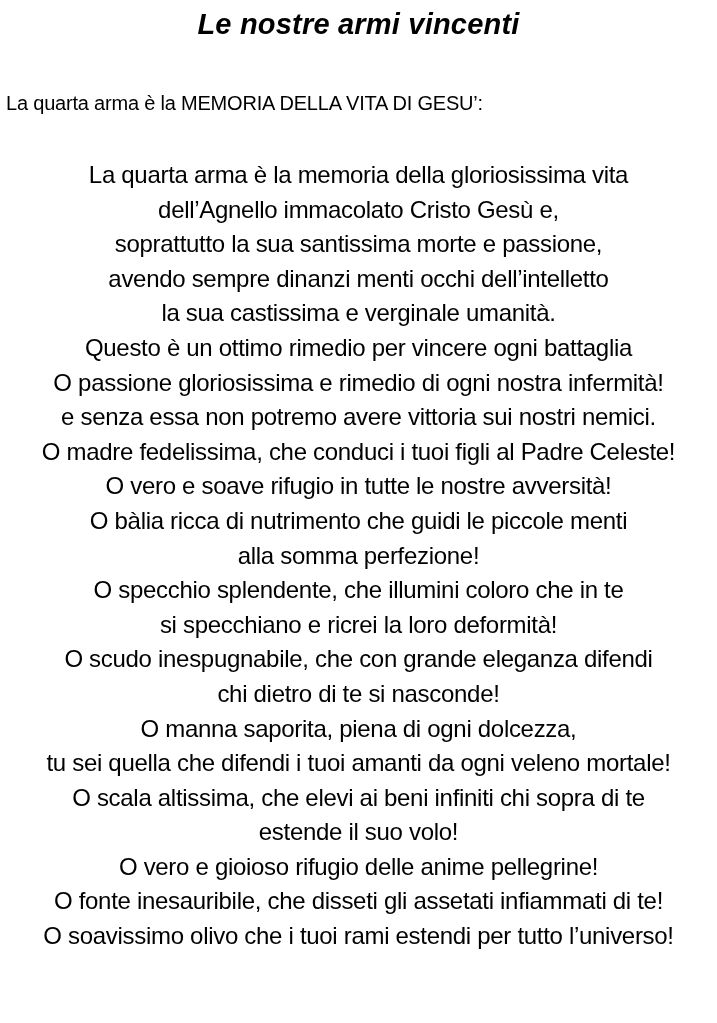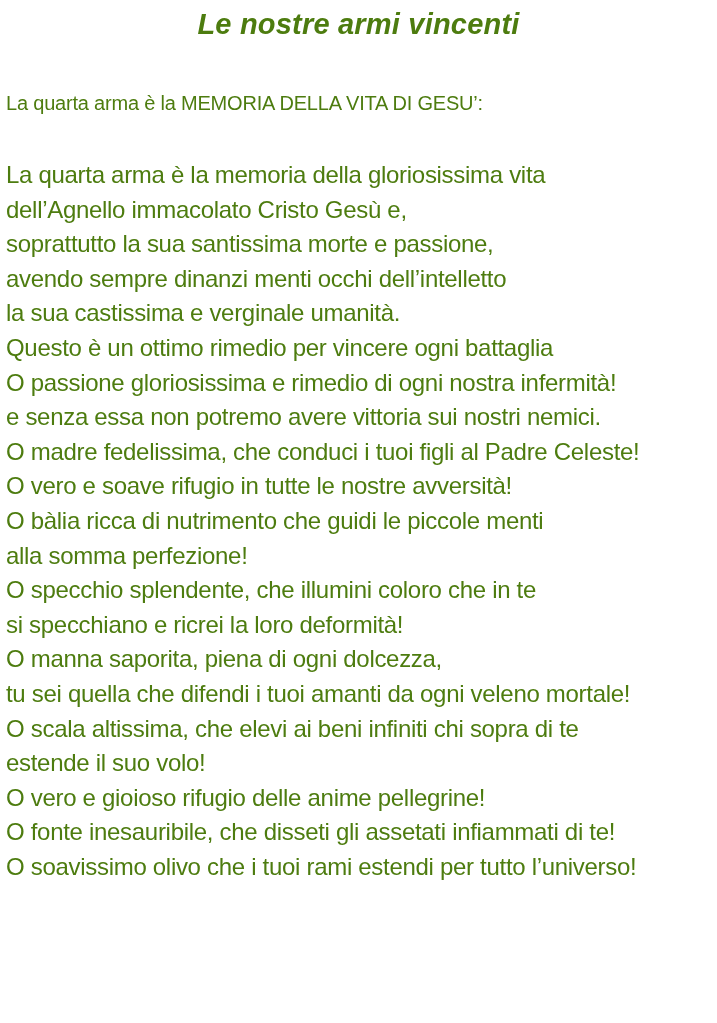--- a/index.html
+++ b/index.html
@@ -6,41 +6,42 @@
     margin: 0;
     padding: 0;
     background: #ffffff;
   }
   .page {
     position: relative;
     width: 717px;
     height: 1023px;
     background: #ffffff;
     font-family: "Liberation Sans", sans-serif;
-    color: #4d7c0f;
+    color: #000000;
     overflow: hidden;
     box-sizing: border-box;
     padding: 6px 6px 0 6px;
   }
   .title {
     margin: 2px 0 0 0;
     text-align: center;
     font-size: 29px;
     font-weight: bold;
     font-style: italic;
     letter-spacing: 0.2px;
   }
   .intro {
     margin: 51px 0 0 0;
     font-size: 20px;
     letter-spacing: -0.2px;
     white-space: nowrap;
   }
   .body-lines {
     margin-top: 43px;
+    text-align: center;
   }
   .line {
     font-size: 24px;
     line-height: 34.6px;
     letter-spacing: -0.3px;
     white-space: nowrap;
   }
 </style>
 </head>
 <body>
@@ -56,20 +57,22 @@
     <div class="line">la sua castissima e verginale umanità.</div>
     <div class="line">Questo è un ottimo rimedio per vincere ogni battaglia</div>
     <div class="line">O passione gloriosissima e rimedio di ogni nostra infermità!</div>
     <div class="line">e senza essa non potremo avere vittoria sui nostri nemici.</div>
     <div class="line">O madre fedelissima, che conduci i tuoi figli al Padre Celeste!</div>
     <div class="line">O vero e soave rifugio in tutte le nostre avversità!</div>
     <div class="line">O bàlia ricca di nutrimento che guidi le piccole menti</div>
     <div class="line">alla somma perfezione!</div>
     <div class="line">O specchio splendente, che illumini coloro che in te</div>
     <div class="line">si specchiano e ricrei la loro deformità!</div>
+    <div class="line">O scudo inespugnabile, che con grande eleganza difendi</div>
+    <div class="line">chi dietro di te si nasconde!</div>
     <div class="line">O manna saporita, piena di ogni dolcezza,</div>
     <div class="line">tu sei quella che difendi i tuoi amanti da ogni veleno mortale!</div>
     <div class="line">O scala altissima, che elevi ai beni infiniti chi sopra di te</div>
     <div class="line">estende il suo volo!</div>
     <div class="line">O vero e gioioso rifugio delle anime pellegrine!</div>
     <div class="line">O fonte inesauribile, che disseti gli assetati infiammati di te!</div>
     <div class="line">O soavissimo olivo che i tuoi rami estendi per tutto l’universo!</div>
   </div>
 </div>
 

